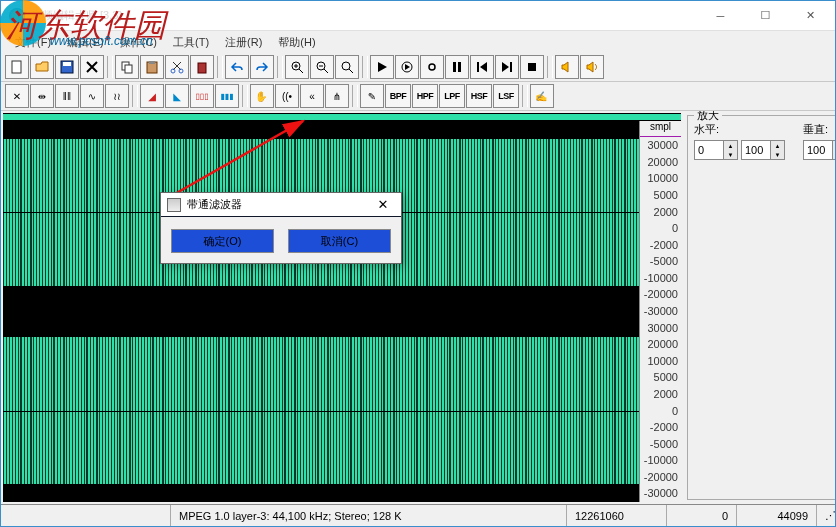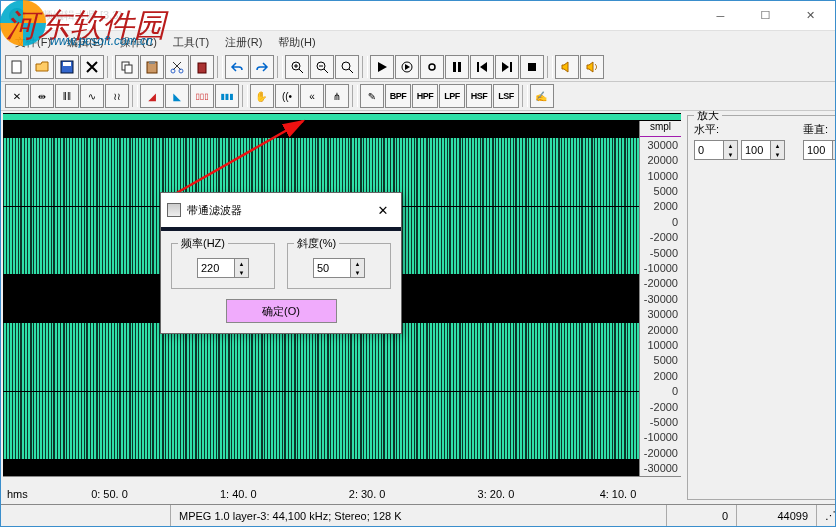--- a/index.html
+++ b/index.html
@@ -54,28 +54,28 @@
 .spin { display:flex; align-items:center; border:1px solid #888; background:#fff; height:20px;}
 .spin input{ width:28px; border:none; text-align:left; padding:0 3px; font-size:11px; outline:none;}
 .spin .arrows{ width:14px; height:18px; border-left:1px solid #888; display:flex; flex-direction:column;}
 .spin .arrows div{flex:1;display:flex;align-items:center;justify-content:center;font-size:6px;background:#e8e8e8;}
 .sublabel{font-size:11px; margin-bottom:3px;}
 
 .statusbar { height: 22px; border-top: 1px solid #888; display:flex; align-items:center; background:#f0f0f0;}
 .statusbar .cell{ border-right:1px solid #aaa; padding:0 8px; height:100%; display:flex; align-items:center; font-size:11px;text-align:right;}
 
 .dialog { position:absolute; left:160px; top:192px; width:242px; background:#f0f0f0; border:1px solid #666; box-shadow:3px 3px 8px rgba(0,0,0,0.25); z-index:200;}
-.dlg-title{ height:38px; background:#fff; border-bottom:4px solid #0f172a; display:flex; align-items:center; padding:0 6px;}
+.dlg-title{ height:24px; background:#fff; border-bottom:1px solid #0f172a; display:flex; align-items:center; padding:0 6px;}
 .dlg-title .ico{width:14px;height:14px;border:1px solid #666;margin-right:6px;background:linear-gradient(#ccc,#eee);}
 .dlg-title .x{margin-left:auto; width:24px;text-align:center;font-size:13px;}
 .dlg-body{padding:12px 10px 10px; display:flex; flex-direction:column; gap:10px;}
 .dlg-row{display:flex; gap:12px;}
 .dlg-group{flex:1; border:1px solid #aaa; padding:14px 6px 10px; position:relative; display:flex; justify-content:center;}
 .dlg-group-title{position:absolute; top:-8px; left:6px; background:#f0f0f0; padding:0 3px; font-size:11px;}
-.dlg-btn{ width:111px; height:24px; border:1px solid #888; background:#f0abfc; display:flex;align-items:center;justify-content:center; font-size:11px;}
+.dlg-btn{ width:120px; height:24px; border:1px solid #888; background:#1d4ed8; display:flex;align-items:center;justify-content:center; font-size:11px;}
 
 .arrow-annot { position:absolute; left:165px; top:115px; width:150px; height:90px; z-index:150; pointer-events:none;}
 .arrow-annot svg{width:100%;height:100%;}
 
 .cb { width:12px;height:12px;border:1px solid #555;background:#fff;display:inline-flex;align-items:center;justify-content:center;font-size:9px;margin-right:3px;}
 </style>
 </head>
 <body>
 
 <div class="wm-logo"></div>
@@ -307,28 +307,20 @@
               <div>2000</div>
               <div>0</div>
               <div>-2000</div>
               <div>-5000</div>
               <div>-10000</div>
               <div>-20000</div>
               <div>-30000</div>
             </div>
     </div>
    </div>
-   <div class="time-axis">
-     <span class="lbl" style="left:4px">hms</span>
-     <span class="lbl" style="left:13%">0: 50. 0</span>
-     <span class="lbl" style="left:32%">1: 40. 0</span>
-     <span class="lbl" style="left:51%">2: 30. 0</span>
-     <span class="lbl" style="left:70%">3: 20. 0</span>
-     <span class="lbl" style="left:88%">4: 10. 0</span>
-   </div>
   </div>
 
   <div class="side">
    <div class="group">
     <div class="group-title">放大</div>
     <div style="display:flex; gap:18px;">
      <div>
       <div class="sublabel">水平:</div>
       <div class="spin-row">
        <div class="spin">
@@ -379,52 +371,32 @@
      <span class="cb">✔</span>
      <span>选中</span>
     </div>
    </div>
   </div>
  </div>
 
  <div class="statusbar">
   <div class="cell" style="width:170px"></div>
   <div class="cell" style="flex:1">MPEG 1.0 layer-3: 44,100 kHz; Stereo; 128 K</div>
+  <div class="cell" style="width:100px">12261060</div>
   <div class="cell" style="width:70px;text-align:right;justify-content:flex-end">0</div>
   <div class="cell" style="width:80px;text-align:right;justify-content:flex-end">44099</div>
   <div class="cell" style="width:18px;border-right:none">⋰</div>
  </div>
 </div>
 
 <div class="dialog">
  <div class="dlg-title">
   <div class="ico"></div>
   <span>带通滤波器</span>
   <div class="x">✕</div>
  </div>
  <div class="dlg-body">
-  <div class="dlg-row">
-   <div class="dlg-group">
-    <div class="dlg-group-title">频率(HZ)</div>
-    <div class="spin">
-            <input style="width: 36px;" value="220">
-            <div class="arrows">
-              <div>▲</div>
-              <div>▼</div>
-            </div>
-          </div>
-   </div>
-   <div class="dlg-group">
-    <div class="dlg-group-title">斜度(%)</div>
-    <div class="spin">
-            <input style="width: 36px;" value="50">
-            <div class="arrows">
-              <div>▲</div>
-              <div>▼</div>
-            </div>
-          </div>
-   </div>
-  </div>
   <div class="dlg-row" style="justify-content:center;gap:14px">
    <div class="dlg-btn">确定(O)</div>
+   <div class="dlg-btn">取消(C)</div>
   </div>
  </div>
 </div>
 
 </body></html>

